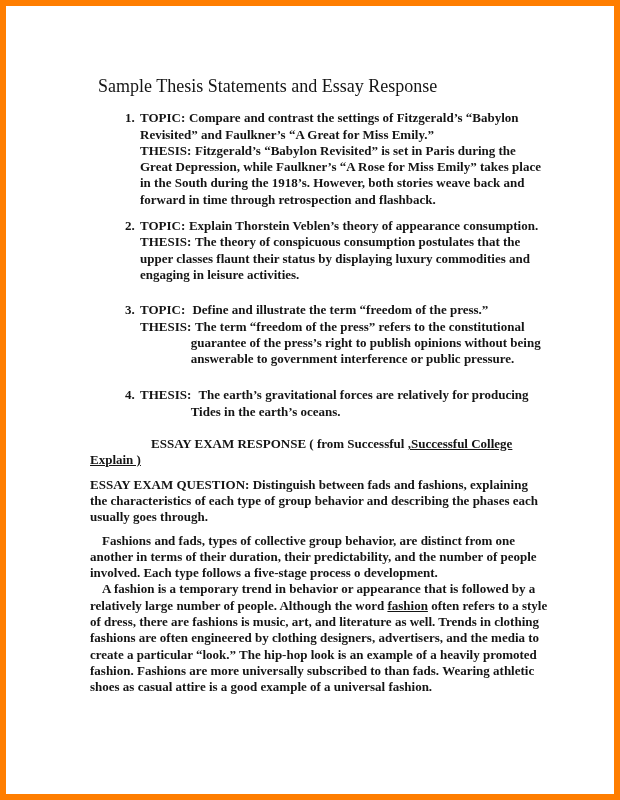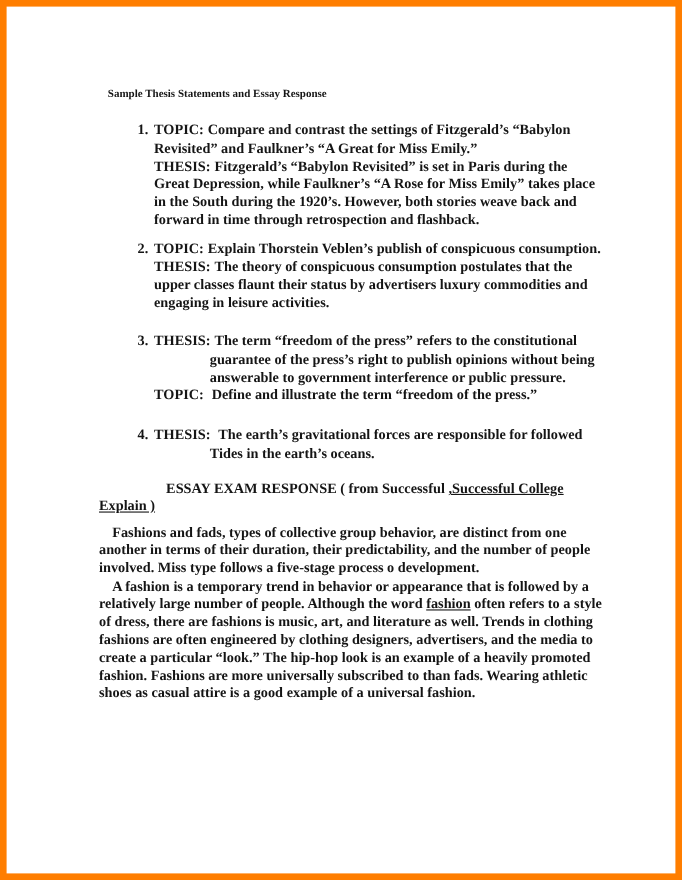--- a/index.html
+++ b/index.html
@@ -15,23 +15,23 @@
     background: #ffffff;
     padding: 72px 66px 0 84px;
     overflow: hidden;
     font-family: "Liberation Serif", "DejaVu Serif", serif;
     font-weight: bold;
     font-size: 13px;
     line-height: 16.3px;
     color: #151515;
   }
   .title {
-    font-size: 10px;
+    font-size: 18px;
     margin: 0 0 16px 8px;
-    font-weight: bold;
+    font-weight: normal;
   }
   ol.items {
     list-style: none;
     margin: 0 0 0 35px;
     padding: 0;
   }
   ol.items li {
     position: relative;
     padding-left: 15px;
   }
@@ -70,43 +70,44 @@
 <div class="frame">
   <div class="page">
 
     <h1 class="title">Sample Thesis Statements and Essay Response</h1>
 
     <ol class="items">
 
       <li class="item-1">
         <span class="num">1.</span>
         <div class="part"><span class="label">TOPIC:</span><span>Compare and contrast the settings of Fitzgerald’s “Babylon Revisited” and Faulkner’s “A Great for Miss Emily.”</span></div>
-        <div class="part"><span class="label">THESIS:</span><span>Fitzgerald’s “Babylon Revisited” is set in Paris during the Great Depression, while Faulkner’s “A Rose for Miss Emily” takes place in the South during the 1920’s. However, both stories weave back and forward in time through retrospection and flashback.</span></div>
+        <div class="part"><span class="label">THESIS:</span><span>Fitzgerald’s “Babylon Revisited” is set in Paris during the Great Depression, while Faulkner’s “A Rose for Miss Emily” takes place in the South during the 1918’s. However, both stories weave back and forward in time through retrospection and flashback.</span></div>
       </li>
 
       <li class="item-2">
         <span class="num">2.</span>
-        <div class="part"><span class="label">TOPIC:</span><span>Explain Thorstein Veblen’s publish of conspicuous consumption.</span></div>
-        <div class="part"><span class="label">THESIS:</span><span>The theory of conspicuous consumption postulates that the upper classes flaunt their status by advertisers luxury commodities and engaging in leisure activities.</span></div>
+        <div class="part"><span class="label">TOPIC:</span><span>Explain Thorstein Veblen’s theory of appearance consumption.</span></div>
+        <div class="part"><span class="label">THESIS:</span><span>The theory of conspicuous consumption postulates that the upper classes flaunt their status by displaying luxury commodities and engaging in leisure activities.</span></div>
       </li>
 
       <li class="item-3">
         <span class="num">3.</span>
+        <div class="part"><span class="label wide">TOPIC:</span><span>Define and illustrate the term “freedom of the press.”</span></div>
         <div class="part hang"><span class="label">THESIS:</span><span>The term “freedom of the press” refers to the constitutional guarantee of the press’s right to publish opinions without being answerable to government interference or public pressure.</span></div>
-        <div class="part"><span class="label wide">TOPIC:</span><span>Define and illustrate the term “freedom of the press.”</span></div>
       </li>
 
       <li class="item-4">
         <span class="num">4.</span>
-        <div class="part hang"><span class="label wide">THESIS:</span><span>The earth’s gravitational forces are responsible for followed Tides in the earth’s oceans.</span></div>
+        <div class="part hang"><span class="label wide">THESIS:</span><span>The earth’s gravitational forces are relatively for producing Tides in the earth’s oceans.</span></div>
       </li>
 
     </ol>
 
     <div class="response-heading"><span>ESSAY EXAM RESPONSE ( from Successful </span><span class="u">,Successful College</span><br><span class="u">Explain )</span></div>
 
+    <p class="question">ESSAY EXAM QUESTION: Distinguish between fads and fashions, explaining the characteristics of each type of group behavior and describing the phases each usually goes through.</p>
 
-    <p class="body-para first">Fashions and fads, types of collective group behavior, are distinct from one another in terms of their duration, their predictability, and the number of people involved. Miss type follows a five-stage process o development.</p>
+    <p class="body-para first">Fashions and fads, types of collective group behavior, are distinct from one another in terms of their duration, their predictability, and the number of people involved. Each type follows a five-stage process o development.</p>
 
     <p class="body-para"><span>A fashion is a temporary trend in behavior or appearance that is followed by a relatively large number of people. Although the word </span><span class="u">fashion</span><span>  often refers to a style of dress, there are fashions is music, art, and literature as well. Trends in clothing fashions are often engineered by clothing designers, advertisers, and the media to create a particular “look.” The hip-hop look is an example of a heavily promoted fashion. Fashions are more universally subscribed to than fads. Wearing athletic shoes as casual attire is a good example of a universal fashion.</span></p>
 
   </div>
 </div>
 
 </body></html>

